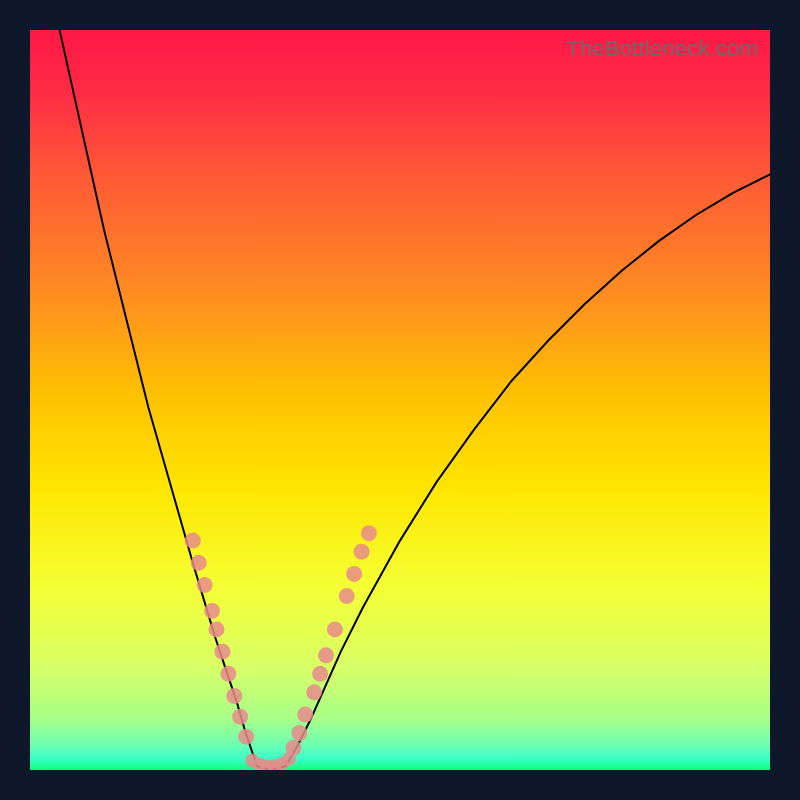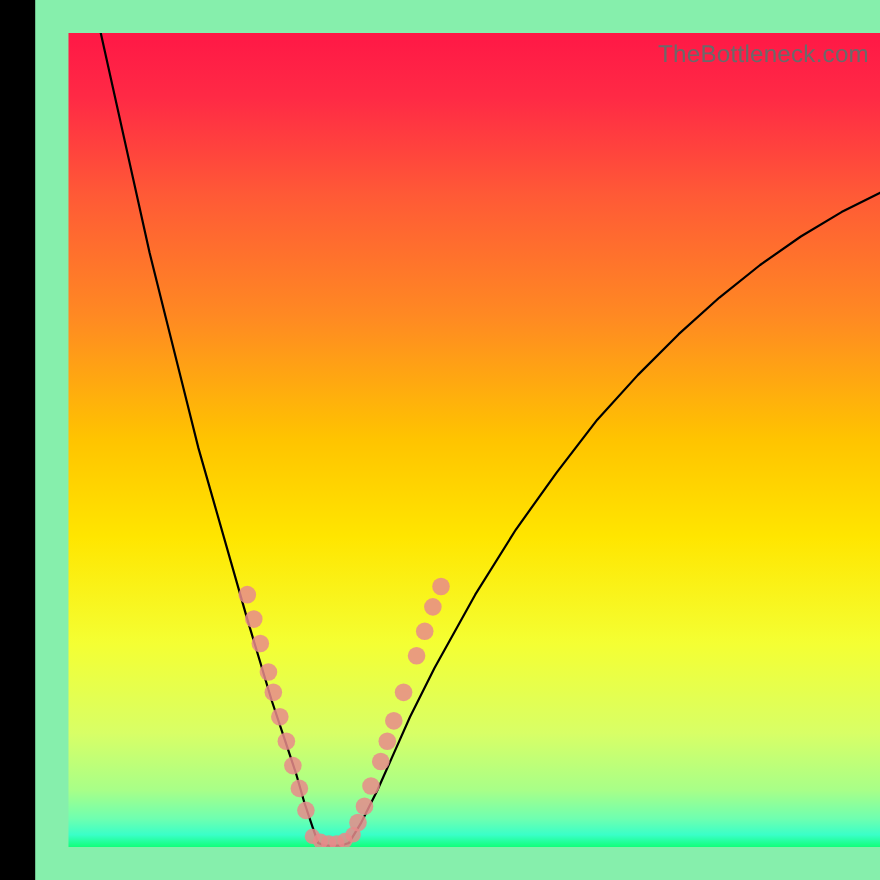--- a/index.html
+++ b/index.html
@@ -7,22 +7,21 @@
     padding: 0;
     width: 800px;
     height: 800px;
     overflow: hidden;
     background: #000;
     font-family: Arial, Helvetica, sans-serif;
   }
   .frame {
     position: absolute;
     inset: 0;
-    background: #86efac;
-    margin-left: 32px;
+    background: #0f172a;
   }
   .plot {
     position: absolute;
     left: 30px;
     top: 30px;
     width: 740px;
     height: 740px;
     overflow: hidden;
   }
   .gradient {

